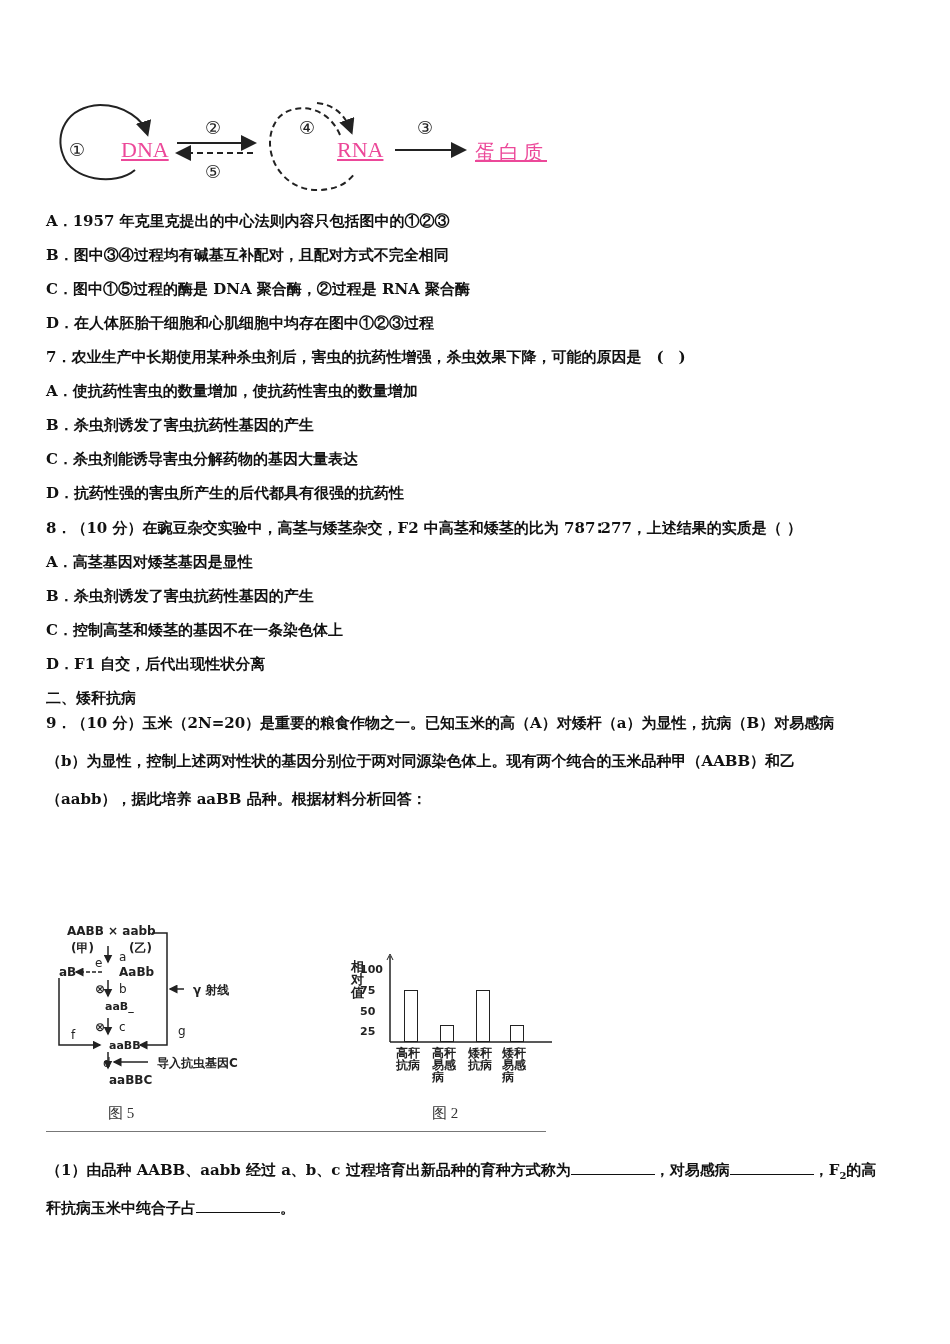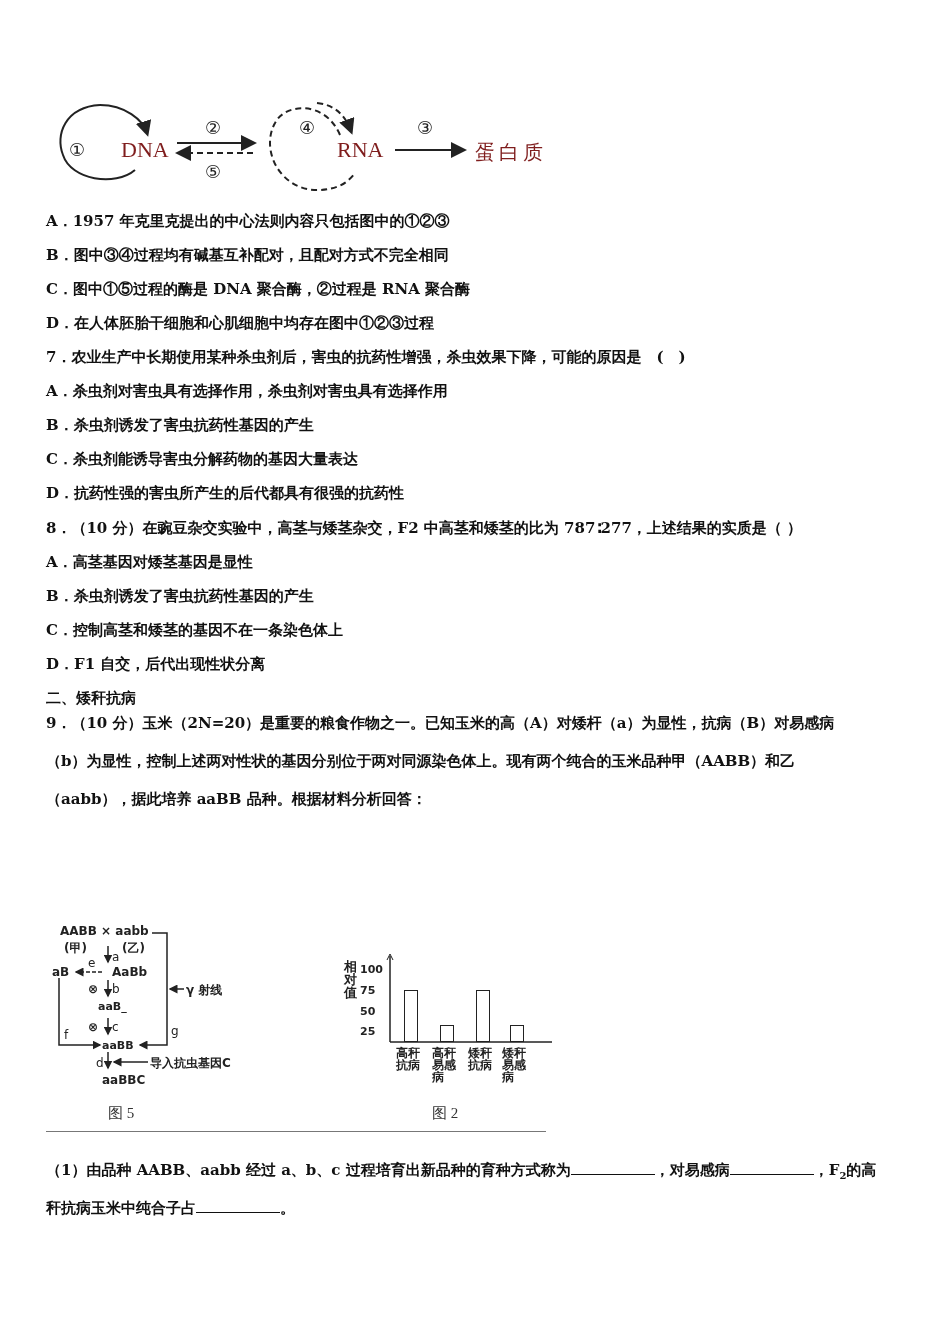--- a/index.html
+++ b/index.html
@@ -1,24 +1,24 @@
 <!DOCTYPE html>
 <html><head>
 <meta charset="utf-8">
 <style>
   html, body { margin: 0; padding: 0; background: #ffffff; }
   body { width: 950px; height: 1344px; position: relative; overflow: hidden;
          font-family: "DejaVu Serif", "Liberation Serif", serif; color: #111; }
   .abs { position: absolute; }
   .line { position: absolute; left: 46px; font-size: 15px; font-weight: bold; white-space: nowrap; line-height: 20px; }
-  .diag-text { font-family: "Liberation Serif", "DejaVu Serif", serif; font-size: 22px; position: absolute; color: #7f1d1d; }
+  .diag-text { font-family: "Liberation Serif", "DejaVu Serif", serif; font-size: 22px; position: absolute; color: #ec4899; text-decoration: underline; }
   .circled { font-size: 18px; position: absolute; color: #222; font-family: "DejaVu Sans", sans-serif; }
   .blank { display: inline-block; border-bottom: 1.5px solid #111; width: 84px; height: 14px; vertical-align: baseline; }
   .fig-label { position: absolute; font-size: 15px; font-family: "Liberation Serif", serif; color: #333; }
-  .f1-text { position: absolute; font-size: 12px; font-weight: bold; font-family: "DejaVu Sans", sans-serif; color: #222; white-space: nowrap; }
+  .f1-text { position: absolute; font-size: 12px; font-weight: bold; font-family: "DejaVu Sans", sans-serif; color: #222; white-space: nowrap; margin-left: 7px; }
   .chart-cat { position: absolute; font-size: 12px; font-weight: bold; text-align: left; width: 30px; line-height: 12px; color: #222; font-family: "DejaVu Sans", sans-serif; }
   .tick { position: absolute; font-size: 11px; font-weight: bold; color: #222; font-family: "DejaVu Sans", sans-serif; text-align: left; width: 26px; }
 </style>
 </head>
 <body>
 
 <div class="abs" style="left:55px;top:95px;width:500px;height:100px;">
   <svg class="abs" style="left:0;top:0" width="500" height="100">
     <defs>
       <marker id="ah" markerWidth="8" markerHeight="8" refX="6" refY="4" orient="auto">
@@ -47,21 +47,21 @@
   <span class="circled" style="left:362px;top:22px">③</span>
   <span class="diag-text" style="left:420px;top:44px;font-size:20px;letter-spacing:4px">蛋白质</span>
 </div>
 
 <div class="line" style="top:211px"><span>A．</span><span>1957 年克里克提出的中心法则内容只包括图中的①②③</span></div>
 <div class="line" style="top:245px"><span>B．</span><span>图中③④过程均有碱基互补配对，且配对方式不完全相同</span></div>
 <div class="line" style="top:279px"><span>C．</span><span>图中①⑤过程的酶是 DNA 聚合酶，②过程是 RNA 聚合酶</span></div>
 <div class="line" style="top:313px"><span>D．</span><span>在人体胚胎干细胞和心肌细胞中均存在图中①②③过程</span></div>
 
 <div class="line" style="top:347px">7．农业生产中长期使用某种杀虫剂后，害虫的抗药性增强，杀虫效果下降，可能的原因是　(　)</div>
-<div class="line" style="top:381px"><span>A．</span><span>杀虫剂对害虫具有选择作用，杀虫剂对害虫具有选择作用</span></div>
+<div class="line" style="top:381px"><span>A．</span><span>使抗药性害虫的数量增加，使抗药性害虫的数量增加</span></div>
 <div class="line" style="top:415px"><span>B．</span><span>杀虫剂诱发了害虫抗药性基因的产生</span></div>
 <div class="line" style="top:449px"><span>C．</span><span>杀虫剂能诱导害虫分解药物的基因大量表达</span></div>
 <div class="line" style="top:483px"><span>D．</span><span>抗药性强的害虫所产生的后代都具有很强的抗药性</span></div>
 
 <div class="line" style="top:518px">8．（10 分）在豌豆杂交实验中，高茎与矮茎杂交，F2 中高茎和矮茎的比为 787∶277，上述结果的实质是（ ）</div>
 <div class="line" style="top:552px"><span>A．</span><span>高茎基因对矮茎基因是显性</span></div>
 <div class="line" style="top:586px"><span>B．</span><span>杀虫剂诱发了害虫抗药性基因的产生</span></div>
 <div class="line" style="top:620px"><span>C．</span><span>控制高茎和矮茎的基因不在一条染色体上</span></div>
 <div class="line" style="top:654px"><span>D．</span><span>F1 自交，后代出现性状分离</span></div>
 

